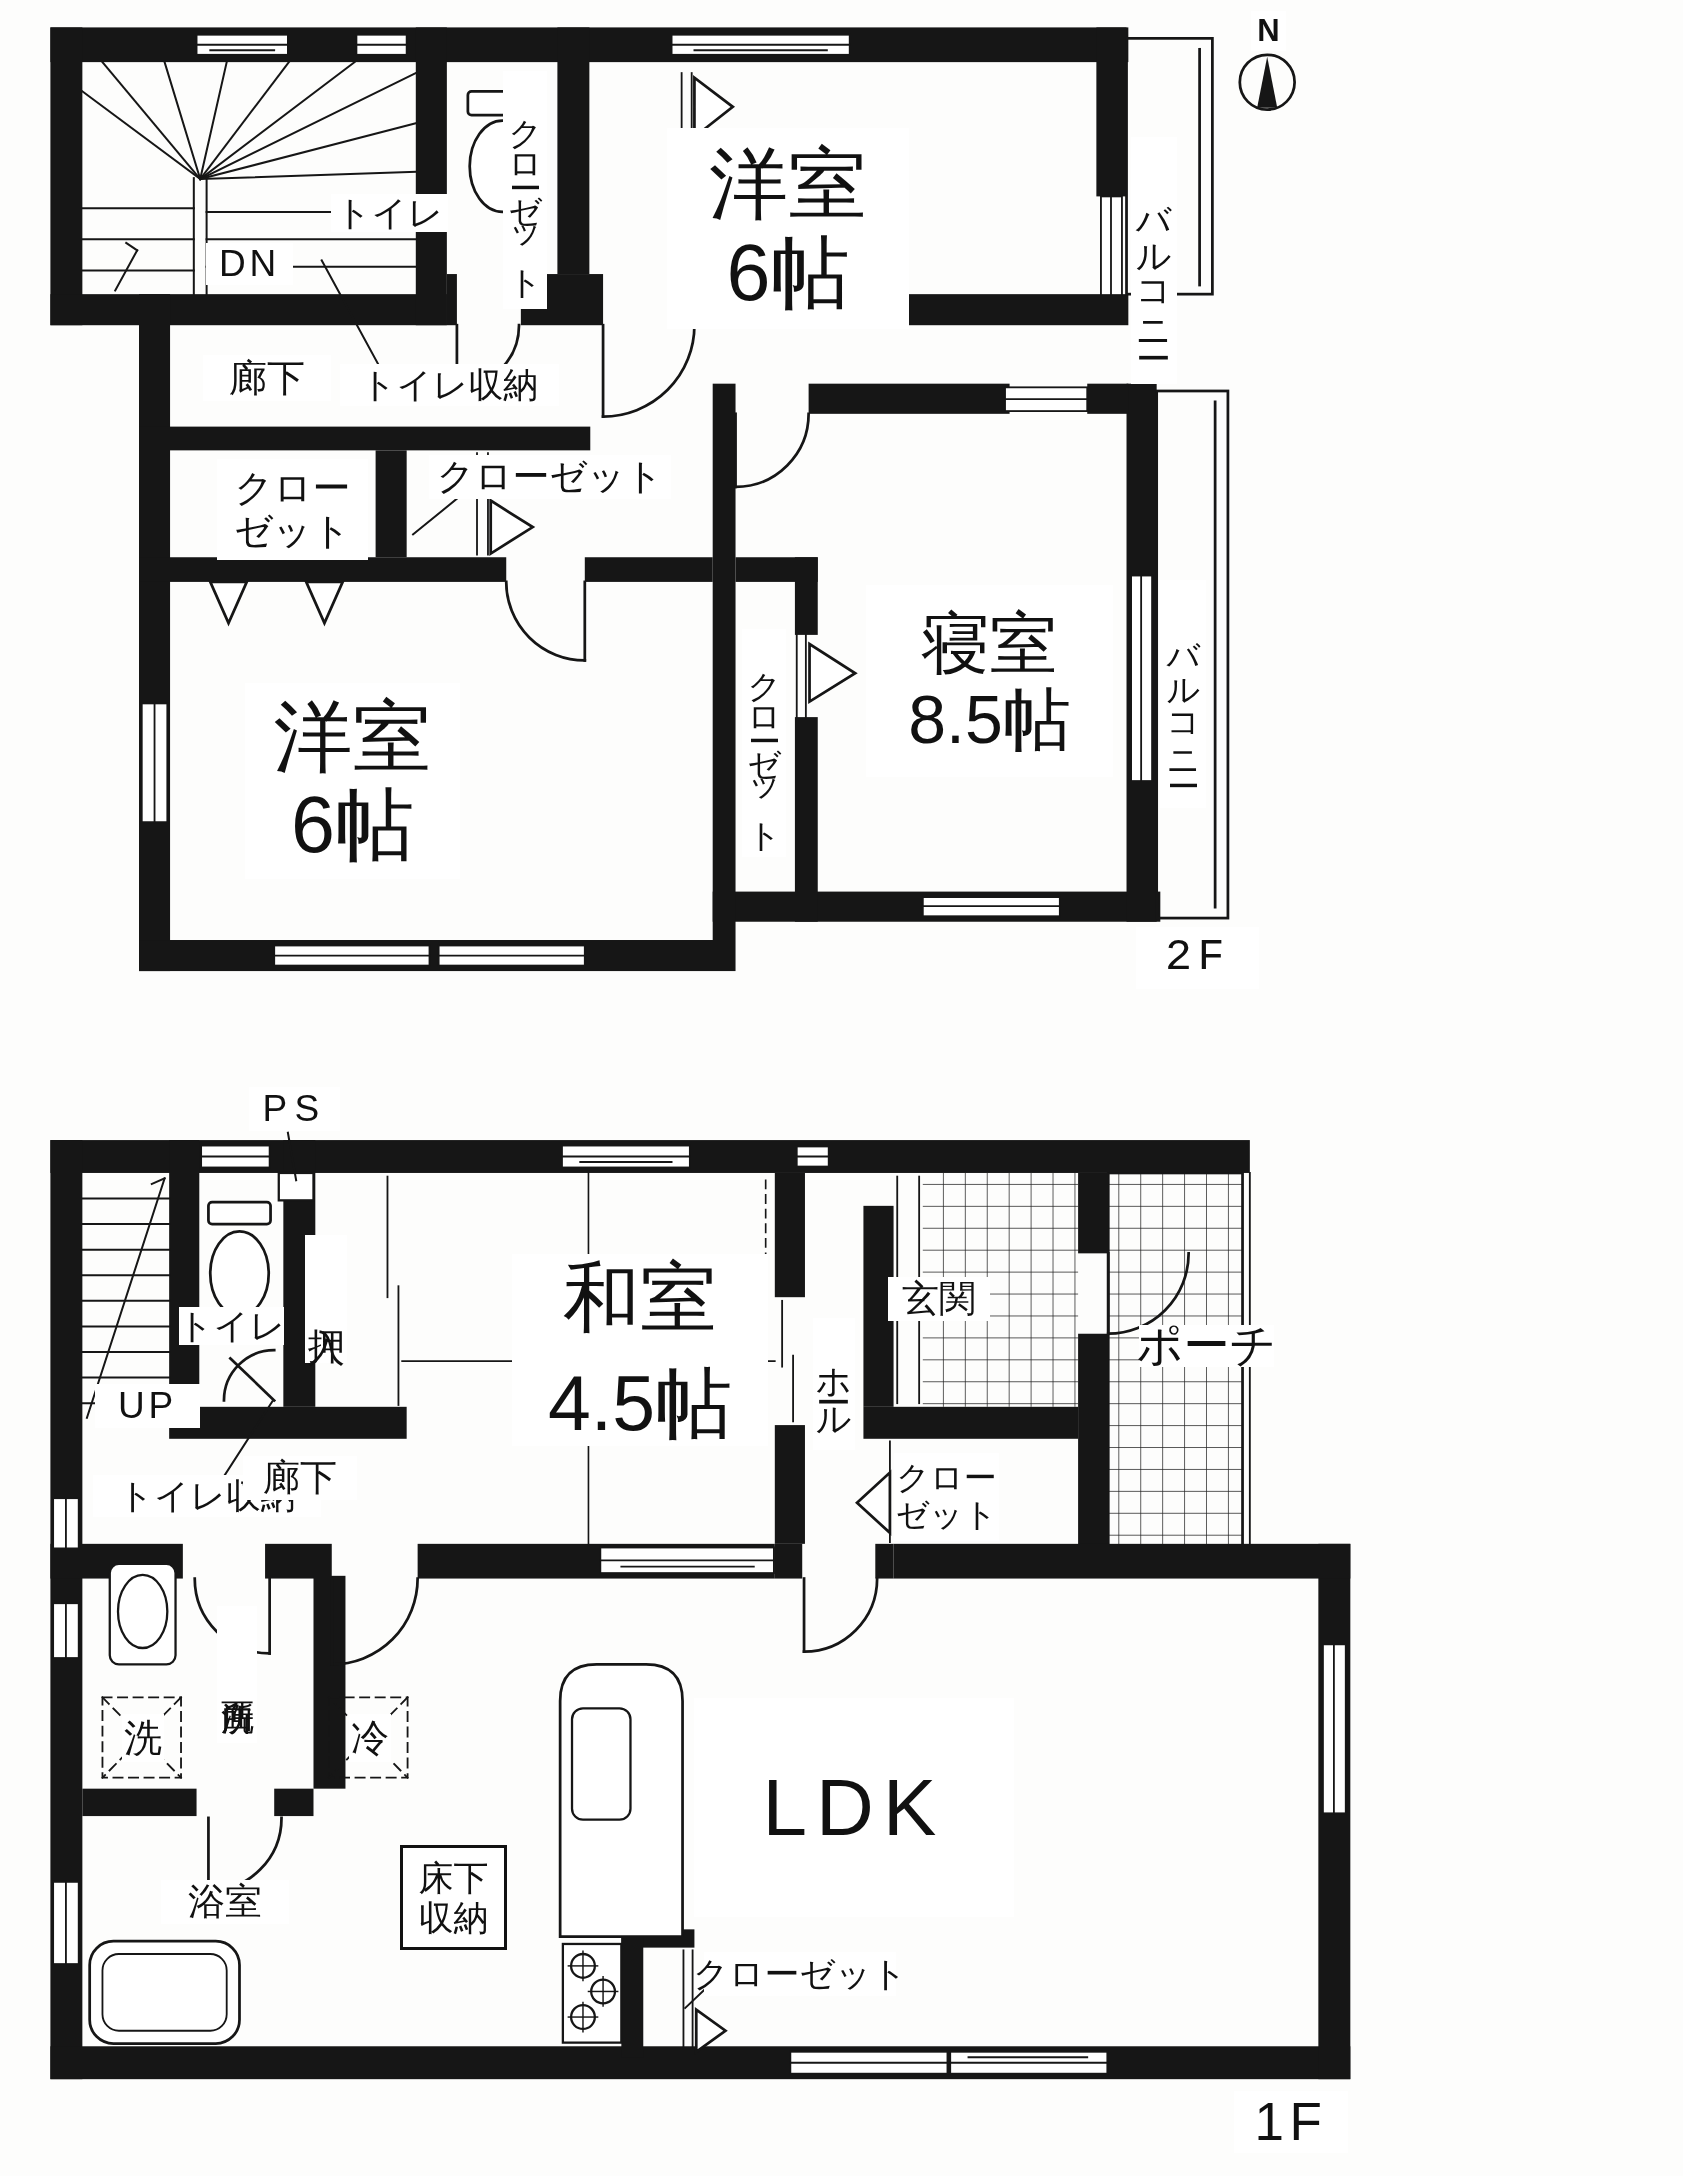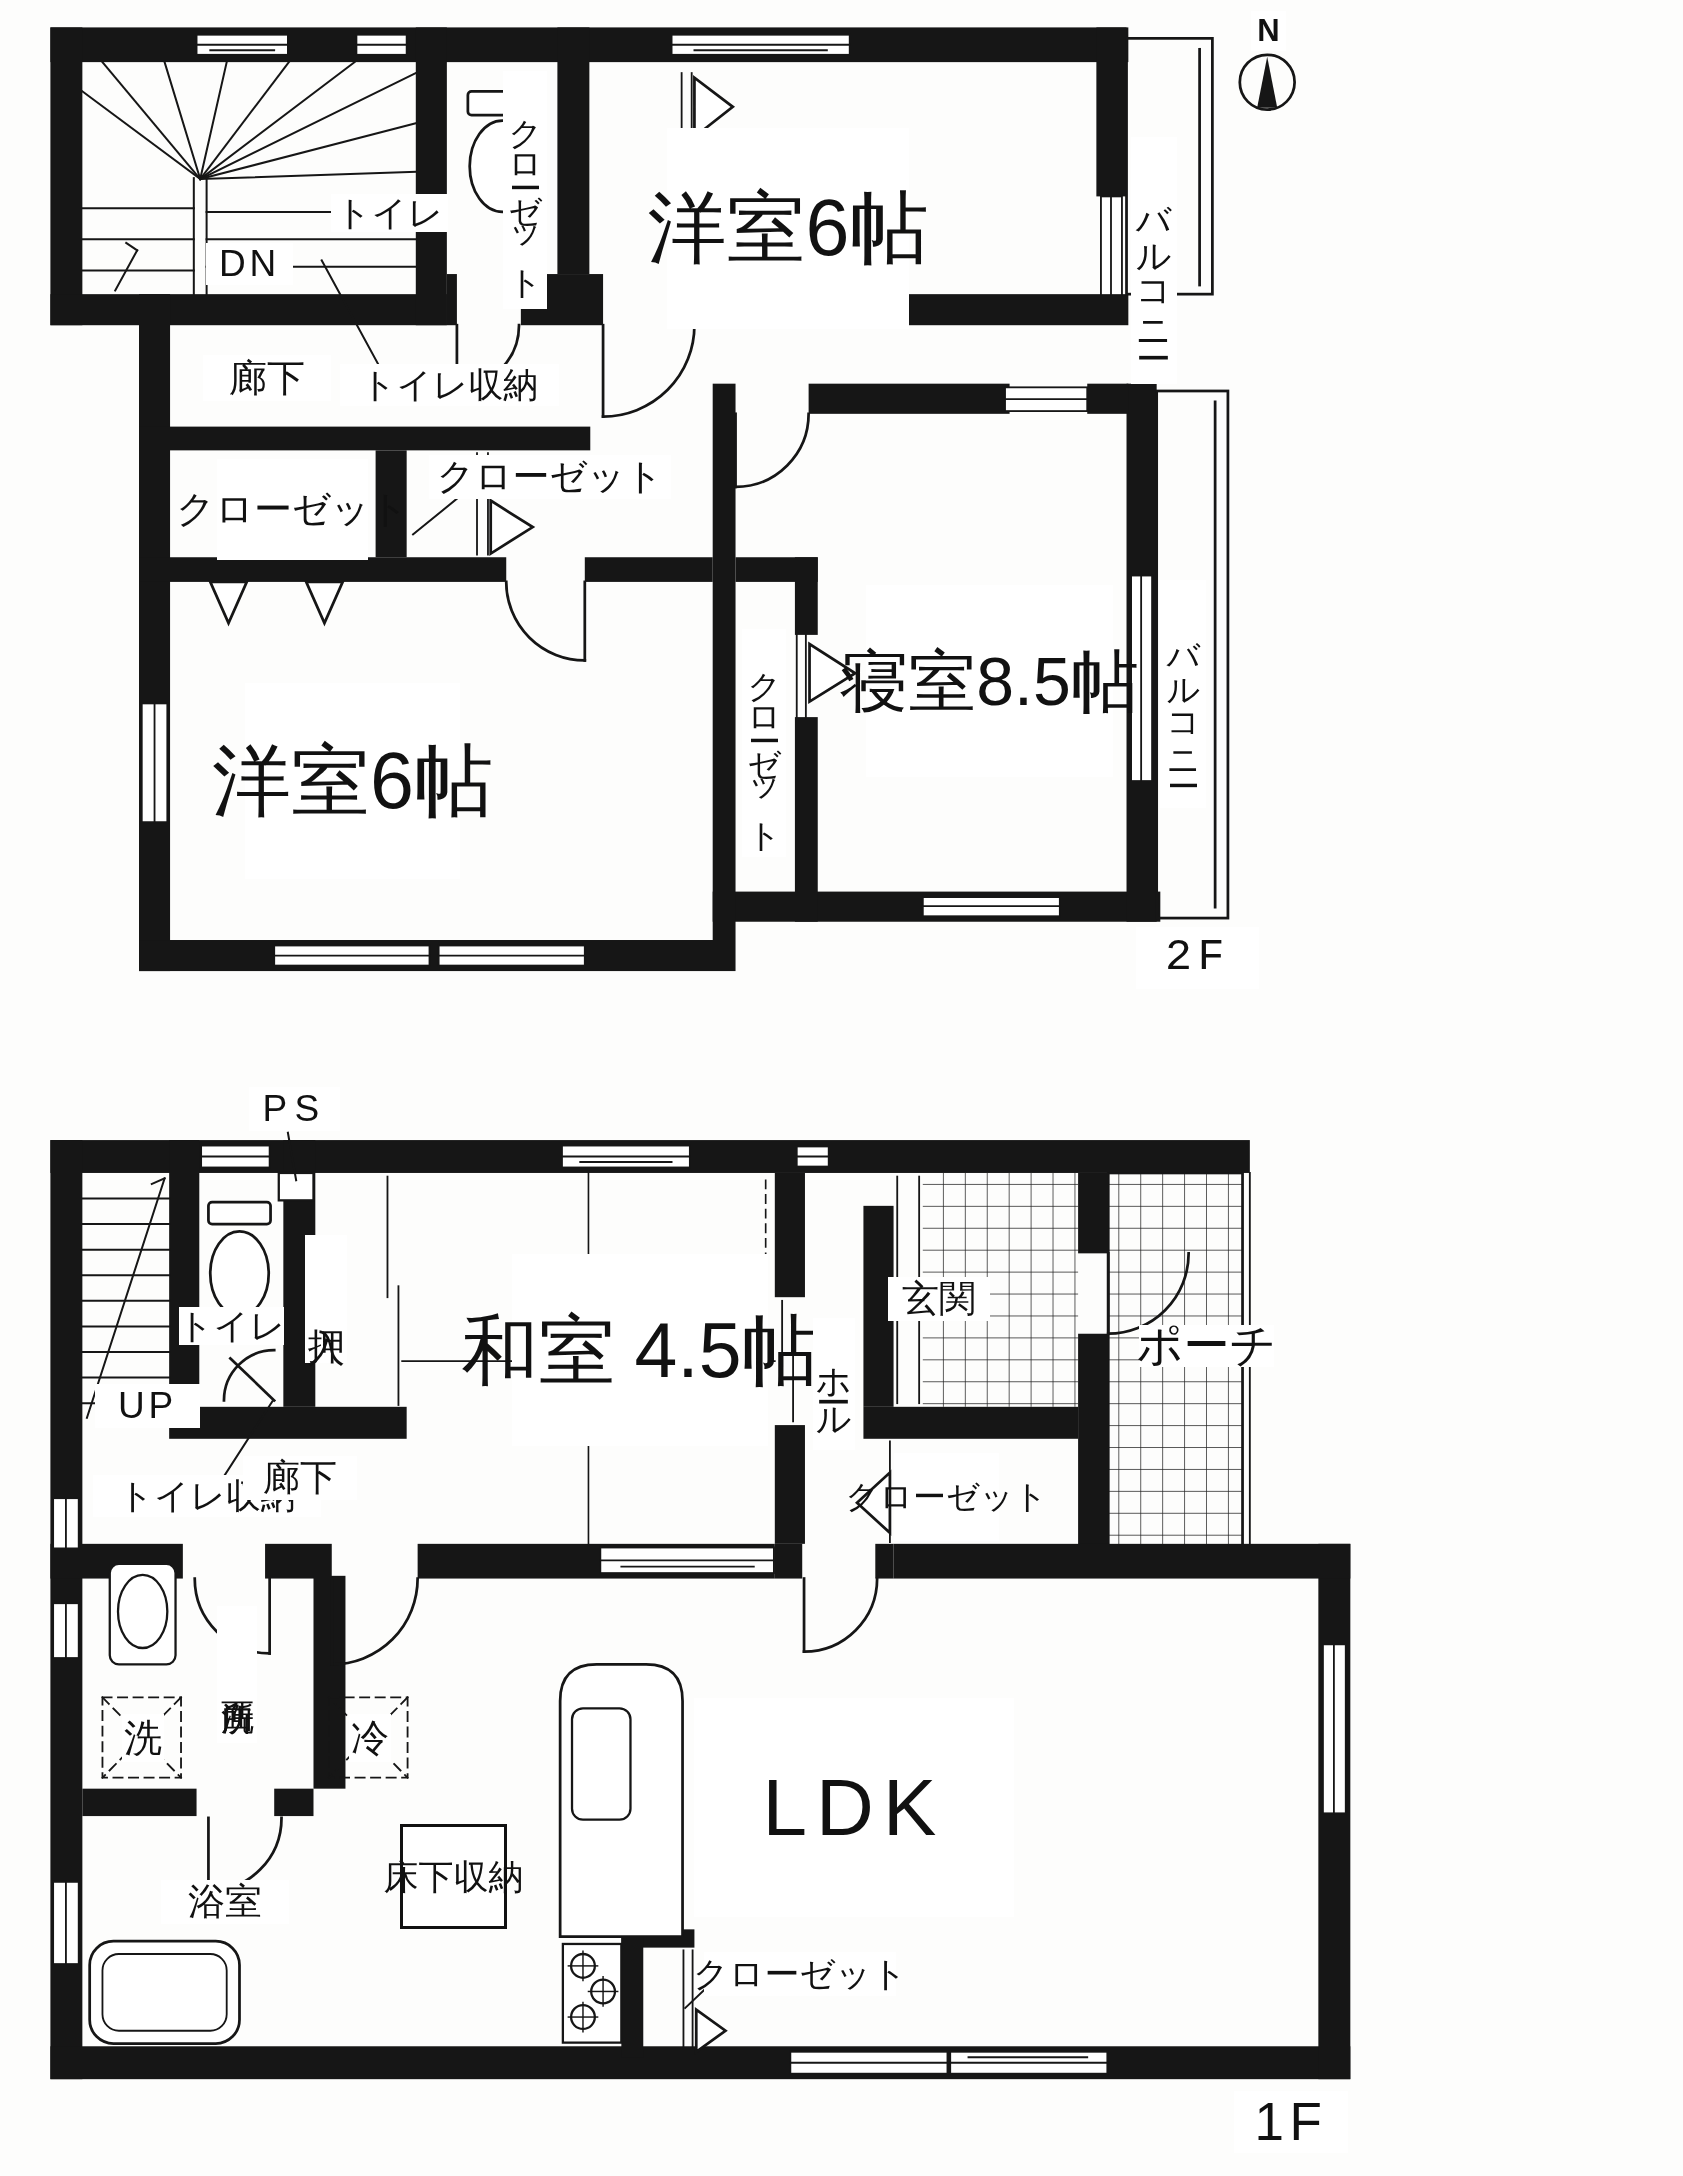--- a/index.html
+++ b/index.html
@@ -1,23 +1,23 @@
 <!DOCTYPE html>
 <html style="font-size:14.6px"><head>
 <meta charset="utf-8">
 <style>
   html,body{margin:0;padding:0;background:#f7f7f5;}
   #plan{position:relative;width:1683px;height:2176px;background:#fdfdfc;overflow:hidden;
         font-family:"Liberation Sans","DejaVu Sans",sans-serif;color:#111;}
   #plan svg{position:absolute;left:0;top:0;}
   .lbl{position:absolute;display:flex;align-items:center;justify-content:center;
        color:#111;background:#fff;line-height:1.12;text-align:center;white-space:nowrap;}
-  .lbl.col{}
+  .lbl.col{flex-direction:column;}
   .lbl.v{writing-mode:vertical-rl;text-orientation:upright;}
-  .lbl.box{border:3.7px solid #111;}
+  .lbl.box{border:3.7px solid #111;margin-top:21px;}
   .lbl.bold{font-weight:bold;}
 </style>
 </head>
 <body>
 
 <div id="plan">
 
 <svg width="1683" height="2176" viewBox="0 0 1842 2382">
   <defs>
     <pattern id="tile" width="24" height="24" patternUnits="userSpaceOnUse">

